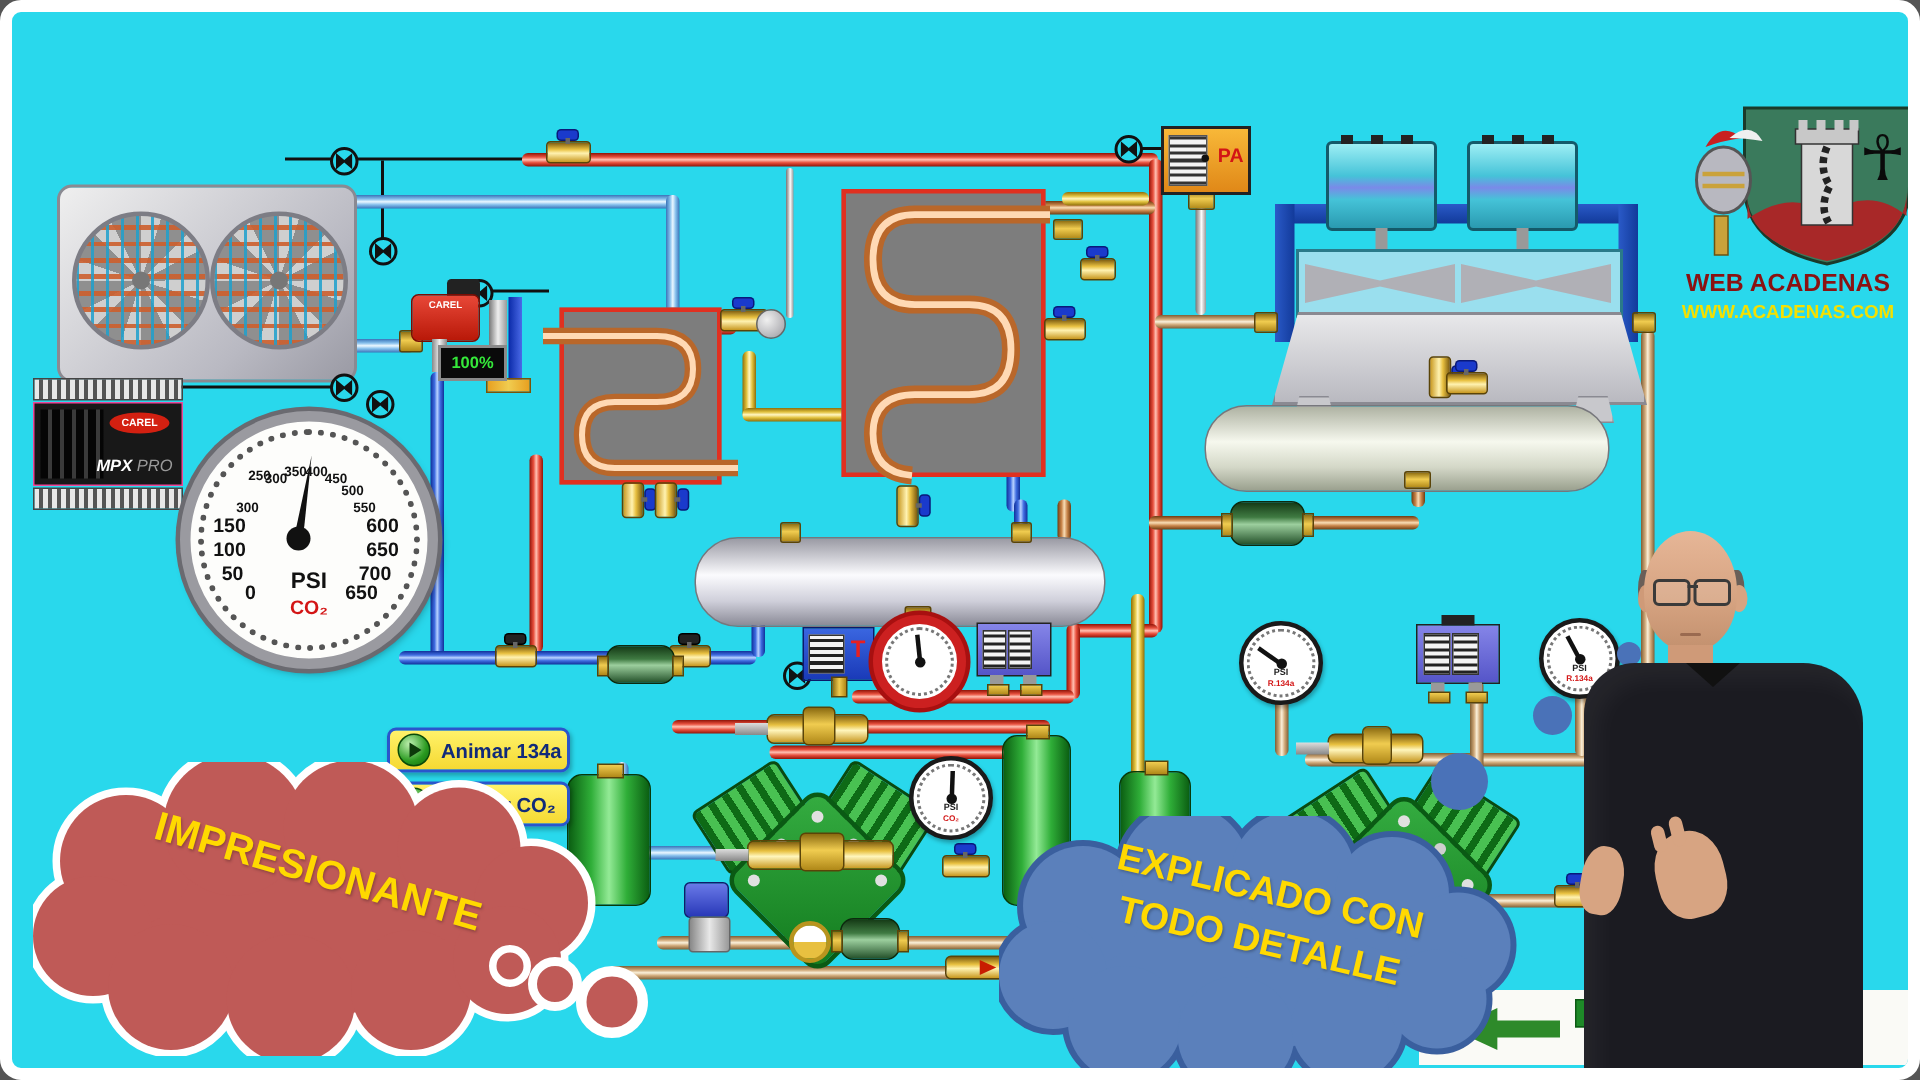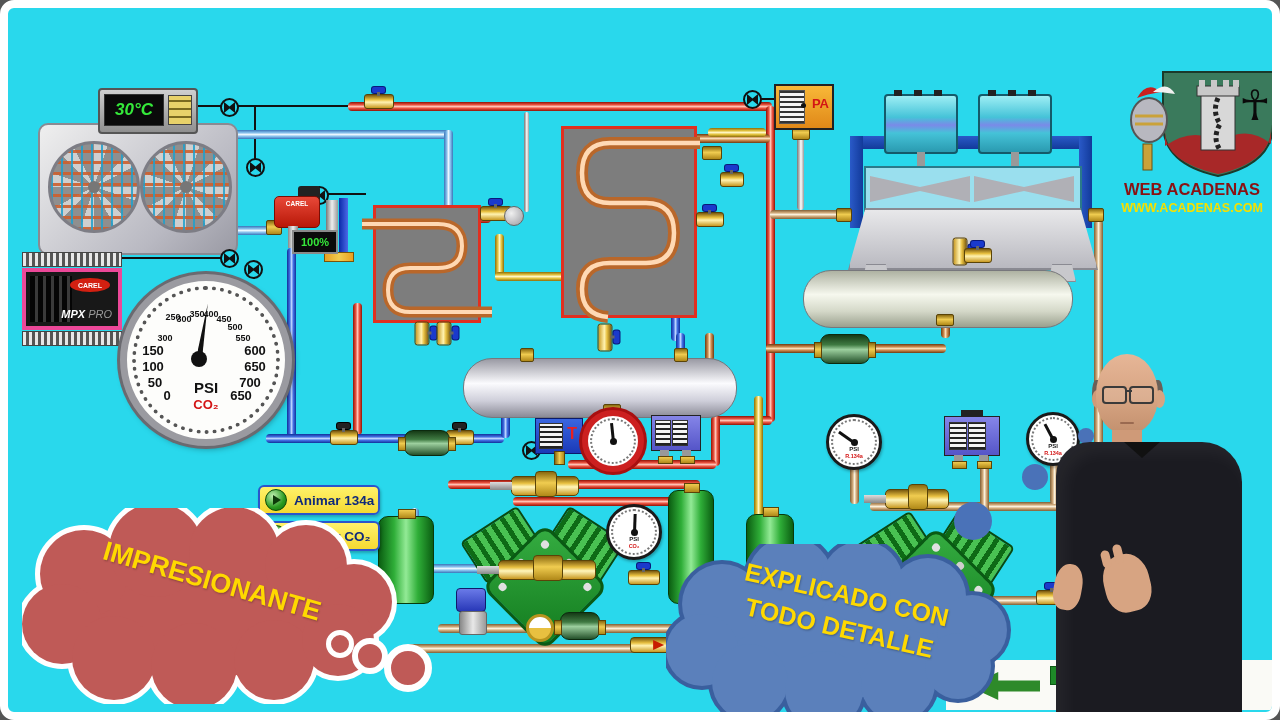--- a/index.html
+++ b/index.html
@@ -64,21 +64,21 @@
     background:linear-gradient(135deg,#efefef,#b9b9c2 70%,#9a9aa4);border:2px solid #8a8a92;border-radius:10px;z-index:3;}
   .fan{position:absolute;top:16px;width:86px;height:86px;border-radius:50%;border:3px solid #7d7d85;
     background:
       repeating-linear-gradient(90deg,rgba(30,160,205,.85) 0 2px,transparent 2px 10px),
       repeating-linear-gradient(0deg,rgba(205,95,45,.9) 0 3px,transparent 3px 11px),
       repeating-conic-gradient(#cfcfcf 0 18deg,#8f8f8f 18deg 45deg);}
   .fan::after{content:"";position:absolute;left:50%;top:50%;width:12px;height:12px;margin:-6px;border-radius:50%;background:#777;}
   
   .mpx{position:absolute;left:14px;top:244px;width:100px;height:84px;z-index:3;}
   .mpx .term{height:13px;background:repeating-linear-gradient(90deg,#e8e8e8 0 3px,#555 3px 6px);border:1px solid #444;}
-  .mpx .body{height:54px;background:#181818;border:4px solid #ec4899;position:relative;margin:1px 0;}
+  .mpx .body{height:54px;background:#181818;border:1px solid #ec4899;position:relative;margin:1px 0;}
   .mpx .slots{position:absolute;left:4px;top:4px;width:42px;height:46px;
     background:repeating-linear-gradient(90deg,#050505 0 5px,#3a3a3a 5px 8px);}
   .mpx .brand{position:absolute;right:8px;top:6px;width:40px;height:14px;background:#d32011;border-radius:50%;
     color:#fff;font-size:7px;font-weight:bold;display:flex;align-items:center;justify-content:center;}
   .mpx .model{position:absolute;right:6px;bottom:6px;color:#fff;font-style:italic;font-weight:bold;font-size:11px;}
   .mpx .model i{color:#9a9a9a;font-weight:normal;}
   
   .bgauge{position:absolute;left:112px;top:266px;width:158px;height:158px;border-radius:50%;
     background:#fdfdfb;border:7px solid #9a9aa0;box-shadow:0 0 0 3px #6a6a70,2px 3px 6px rgba(0,0,0,.35);z-index:5;}
   .bgauge .ticks{position:absolute;inset:5px;border:4px dotted #555;border-radius:50%;}
@@ -316,24 +316,20 @@
     <i class="nut" style="left:512px;top:340px;width:12px;height:12px"></i>
     <i class="nut" style="left:666px;top:340px;width:12px;height:12px"></i>
     <i class="nut" style="left:595px;top:396px;width:16px;height:12px"></i>
     <i class="nut" style="left:928px;top:306px;width:16px;height:10px"></i>
     <i class="nut" style="left:828px;top:200px;width:14px;height:12px"></i>
     <i class="nut" style="left:1080px;top:200px;width:14px;height:12px"></i>
     <i class="nut" style="left:258px;top:212px;width:14px;height:13px"></i>
     <i class="nut" style="left:694px;top:138px;width:18px;height:12px"></i>
   </div>
 
-  <div class="tdisp">
-    <div class="scr">30°C</div>
-    <div class="keys"></div>
-  </div>
 
   <div class="evap">
     <div class="fan" style="left:8px"></div>
     <div class="fan" style="left:100px"></div>
   </div>
 
   <div class="mpx">
     <div class="term"></div>
     <div class="body">
       <div class="slots"></div>

